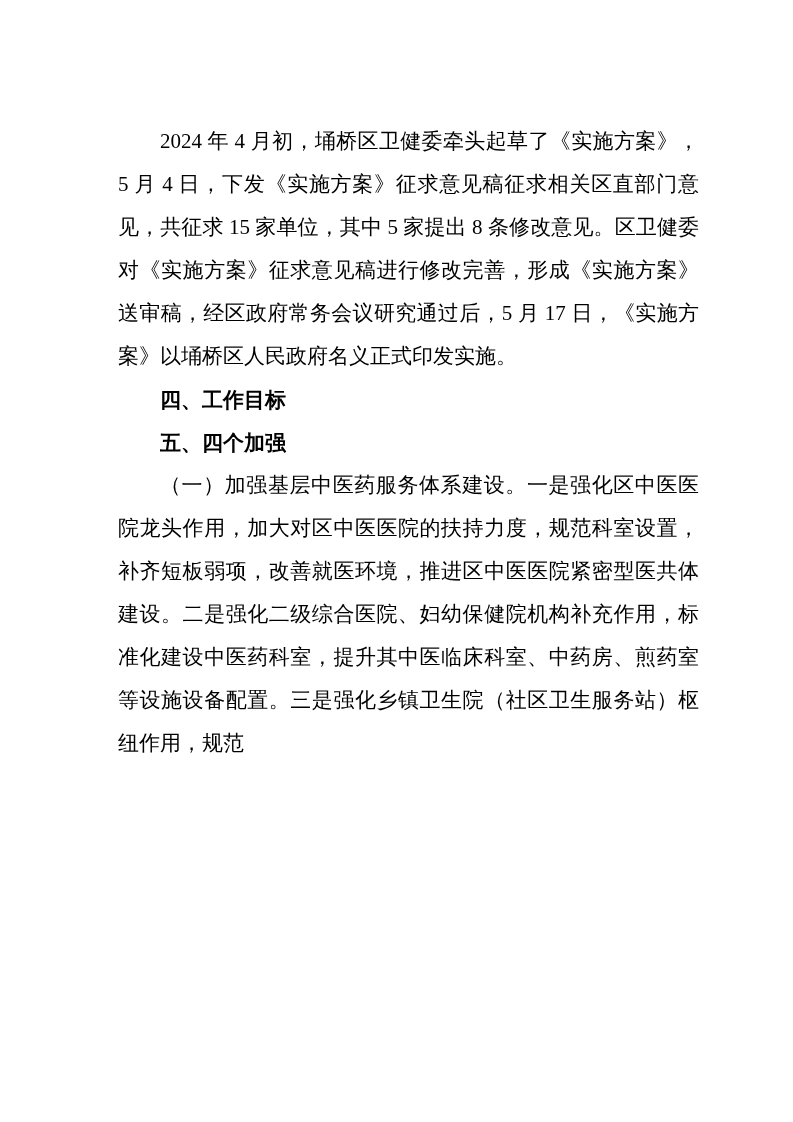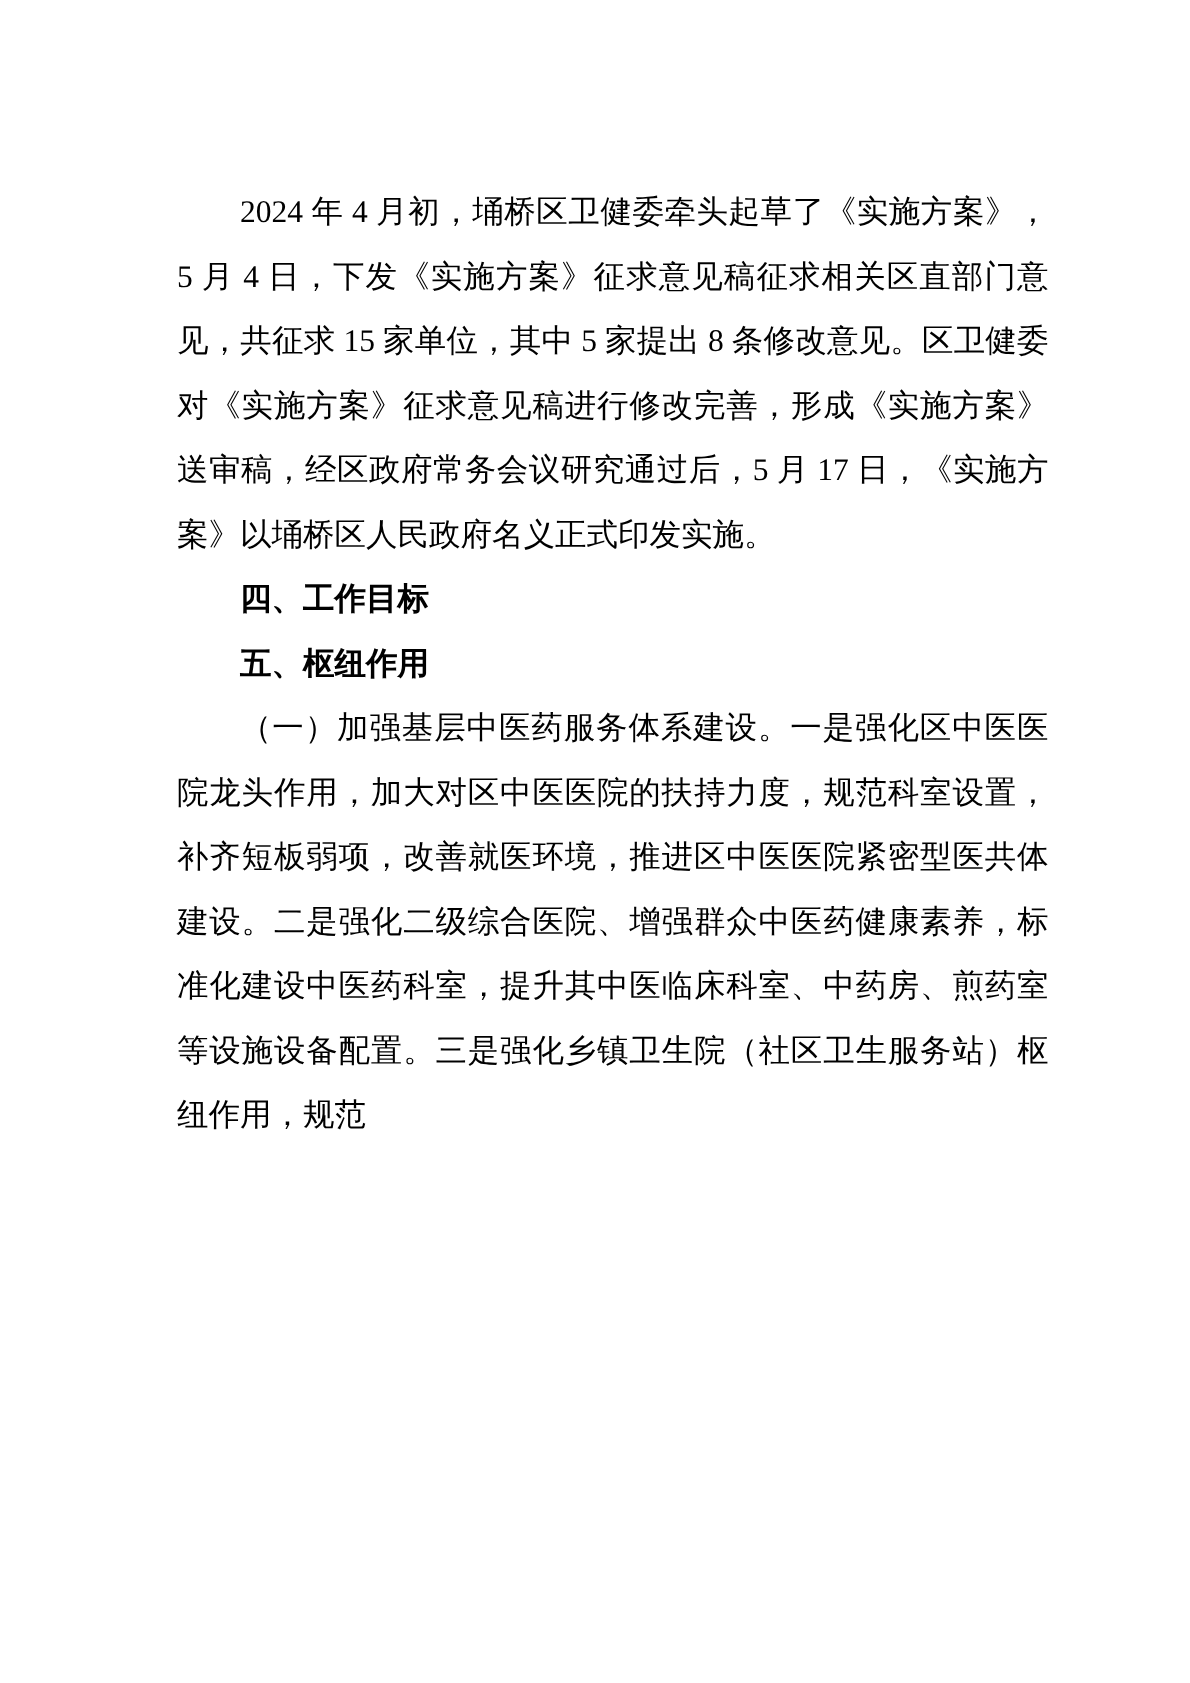--- a/index.html
+++ b/index.html
@@ -39,16 +39,16 @@
     color: #000000;
   }
 </style>
 </head>
 <body>
 
 <div class="page">
   <div class="doc-body">
     <p class="para">2024 年 4 月初，埇桥区卫健委牵头起草了《实施方案》，5 月 4 日，下发《实施方案》征求意见稿征求相关区直部门意见，共征求 15 家单位，其中 5 家提出 8 条修改意见。区卫健委对《实施方案》征求意见稿进行修改完善，形成《实施方案》送审稿，经区政府常务会议研究通过后，5 月 17 日，《实施方案》以埇桥区人民政府名义正式印发实施。</p>
     <h3 class="heading">四、工作目标</h3>
-    <h3 class="heading">五、枢纽作用</h3>
-    <p class="para">（一）加强基层中医药服务体系建设。一是强化区中医医院龙头作用，加大对区中医医院的扶持力度，规范科室设置，补齐短板弱项，改善就医环境，推进区中医医院紧密型医共体建设。二是强化二级综合医院、增强群众中医药健康素养，标准化建设中医药科室，提升其中医临床科室、中药房、煎药室等设施设备配置。三是强化乡镇卫生院（社区卫生服务站）枢纽作用，规范</p>
+    <h3 class="heading">五、四个加强</h3>
+    <p class="para">（一）加强基层中医药服务体系建设。一是强化区中医医院龙头作用，加大对区中医医院的扶持力度，规范科室设置，补齐短板弱项，改善就医环境，推进区中医医院紧密型医共体建设。二是强化二级综合医院、妇幼保健院机构补充作用，标准化建设中医药科室，提升其中医临床科室、中药房、煎药室等设施设备配置。三是强化乡镇卫生院（社区卫生服务站）枢纽作用，规范</p>
   </div>
 </div>
 
 </body></html>

